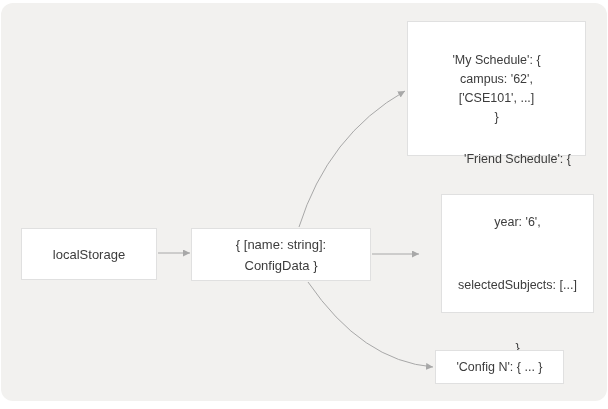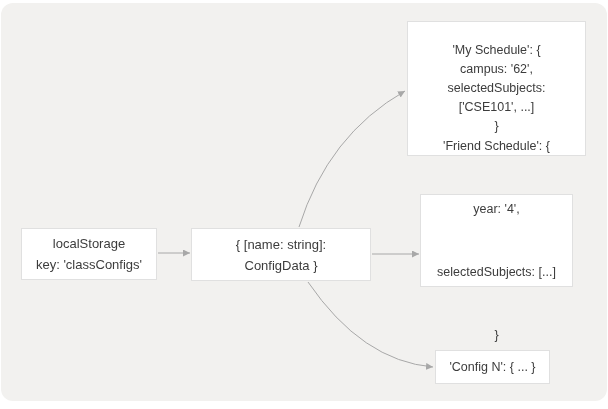--- a/index.html
+++ b/index.html
@@ -34,22 +34,22 @@
     font-size: 13px;
     text-align: center;
     display: flex;
     flex-direction: column;
     justify-content: center;
   }
   .node .line { white-space: nowrap; }
   #n-localstorage { left: 21px;  top: 228px; width: 136px; height: 52px;  line-height: 21px; text-align: center; }
   #n-configmap    { left: 191px; top: 228px; width: 180px; height: 53px;  line-height: 21px; }
   #n-myschedule   { left: 407px; top: 21px;  width: 179px; height: 135px; line-height: 19px; font-size: 12.5px; }
-  #n-friend       { left: 420px; top: 194px; width: 153px; height: 93px; line-height: 19px; font-size: 12.5px; gap: 44px; }
-  #n-confign      { left: 435px; top: 350px; width: 115px; height: 34px;  line-height: 19px; font-size: 12.5px; }
+  #n-friend       { left: 441px; top: 194px; width: 153px; height: 119px; line-height: 19px; font-size: 12.5px; gap: 44px; }
+  #n-confign      { left: 435px; top: 350px; width: 129px; height: 34px;  line-height: 19px; font-size: 12.5px; }
 </style>
 </head>
 <body>
 
 <div class="stage">
   <div class="panel"></div>
 
   <svg class="edges" viewBox="0 0 608 409">
     <defs>
       <marker id="arrow" orient="auto" markerWidth="8" markerHeight="8" refX="7" refY="3.5">
@@ -57,39 +57,37 @@
       </marker>
     </defs>
     <path class="edge" d="M158,253 L190,253" marker-end="url(#arrow)" stroke="#a8a8a8"></path>
     <path class="edge" d="M299,227 Q328,135 405,91" marker-end="url(#arrow)" stroke="#a8a8a8"></path>
     <path class="edge" d="M372,254 L419,254" marker-end="url(#arrow)" stroke="#a8a8a8"></path>
     <path class="edge" d="M308,282 Q362,361 433,367" marker-end="url(#arrow)" stroke="#a8a8a8"></path>
   </svg>
 
   <div class="node" id="n-localstorage">
     <div class="line">localStorage</div>
-    <div class="line">key: 'classConfigs'</div>
   </div>
 
   <div class="node" id="n-configmap">
     <div class="line">{ [name: string]:</div>
     <div class="line">ConfigData }</div>
   </div>
 
   <div class="node" id="n-myschedule">
     <div class="line">'My Schedule': {</div>
     <div class="line">campus: '62',</div>
-    <div class="line">selectedSubjects:</div>
     <div class="line">['CSE101', ...]</div>
     <div class="line">}</div>
   </div>
 
   <div class="node" id="n-friend">
     <div class="line">'Friend Schedule': {</div>
-    <div class="line">year: '4',</div>
+    <div class="line">year: '6',</div>
     <div class="line">selectedSubjects: [...]</div>
     <div class="line">}</div>
   </div>
 
   <div class="node" id="n-confign">
     <div class="line">'Config N': { ... }</div>
   </div>
 </div>
 
 </body></html>

